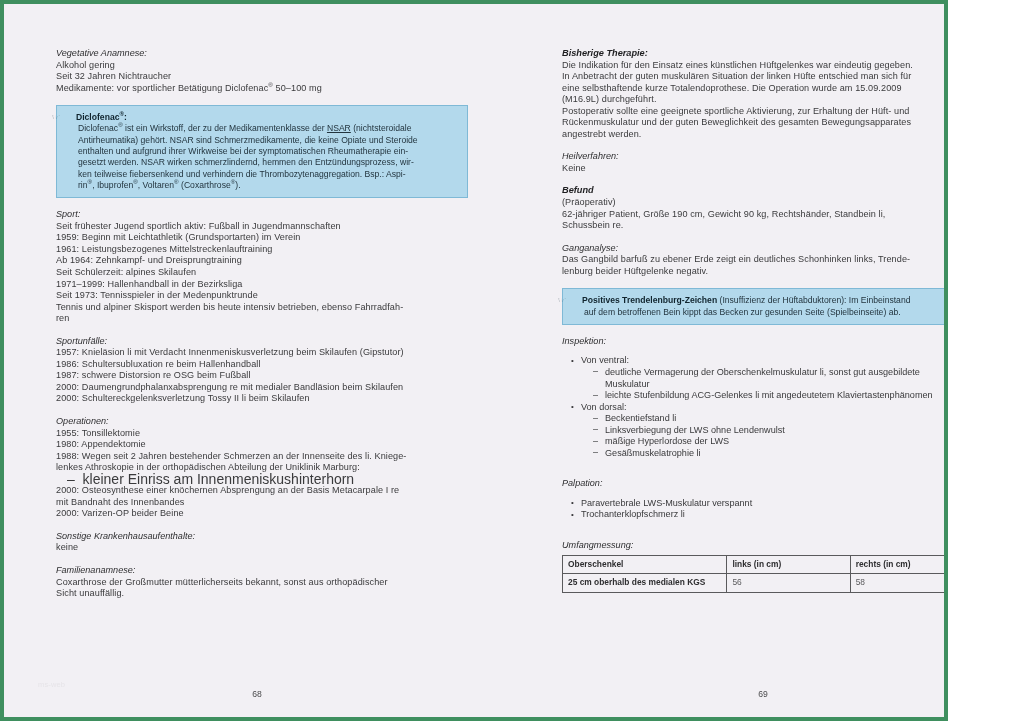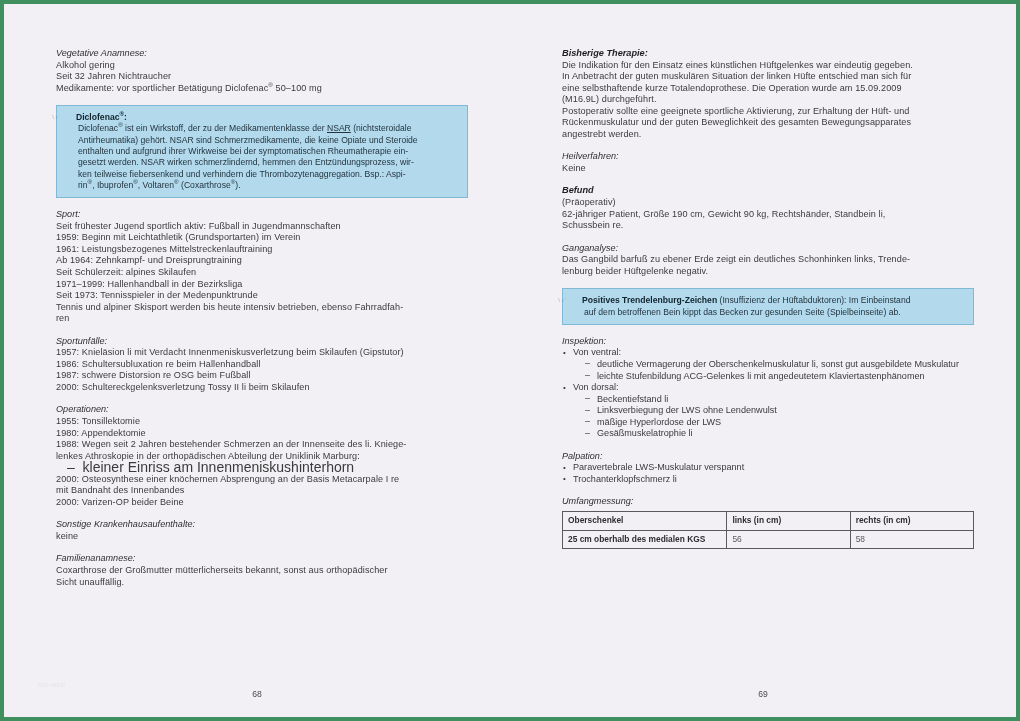--- a/index.html
+++ b/index.html
@@ -6,21 +6,21 @@
   html, body {
     margin: 0;
     padding: 0;
     background: #ffffff;
   }
   body {
     font-family: "Liberation Sans", sans-serif;
   }
   #page-frame {
     position: relative;
-    width: 1020px;
+    width: 948px;
     height: 721px;
     box-sizing: border-box;
     border: 4px solid #3f8f5f;
     background: #f2f0f4;
     overflow: hidden;
   }
   #spread {
     position: absolute;
     left: 0; top: 0;
     width: 1012px;
@@ -105,21 +105,21 @@
     color: #14303d;
   }
   .callout.inline-c .co-first {
     text-indent: -13px;
     padding-left: 13px;
   }
 
   
   ul.b1 {
     list-style: none;
-    margin: 0;
+    margin: 8px;
     padding: 0;
   }
   ul.b1 > li {
     position: relative;
     padding-left: 11px;
     font-size: 9.1px;
     line-height: 11.55px;
     color: #3a3a3c;
   }
   ul.b1 > li::before {
@@ -246,20 +246,21 @@
         <div class="t line">ren</div>
       </div>
 
       <div class="gap"></div>
 
       <div class="blk">
         <div class="head-i">Sportunfälle:</div>
         <div class="t line">1957: Knieläsion li mit Verdacht Innenmeniskusverletzung beim Skilaufen (Gipstutor)</div>
         <div class="t line">1986: Schultersubluxation re beim Hallenhandball</div>
         <div class="t line">1987: schwere Distorsion re OSG beim Fußball</div>
+        <div class="t line">2000: Daumengrundphalanxabsprengung re mit medialer Bandläsion beim Skilaufen</div>
         <div class="t line">2000: Schultereckgelenksverletzung Tossy II li beim Skilaufen</div>
       </div>
 
       <div class="gap"></div>
 
       <div class="blk">
         <div class="head-i">Operationen:</div>
         <div class="t line">1955: Tonsillektomie</div>
         <div class="t line">1980: Appendektomie</div>
         <div class="t line">1988: Wegen seit 2 Jahren bestehender Schmerzen an der Innenseite des li. Kniege-</div>

